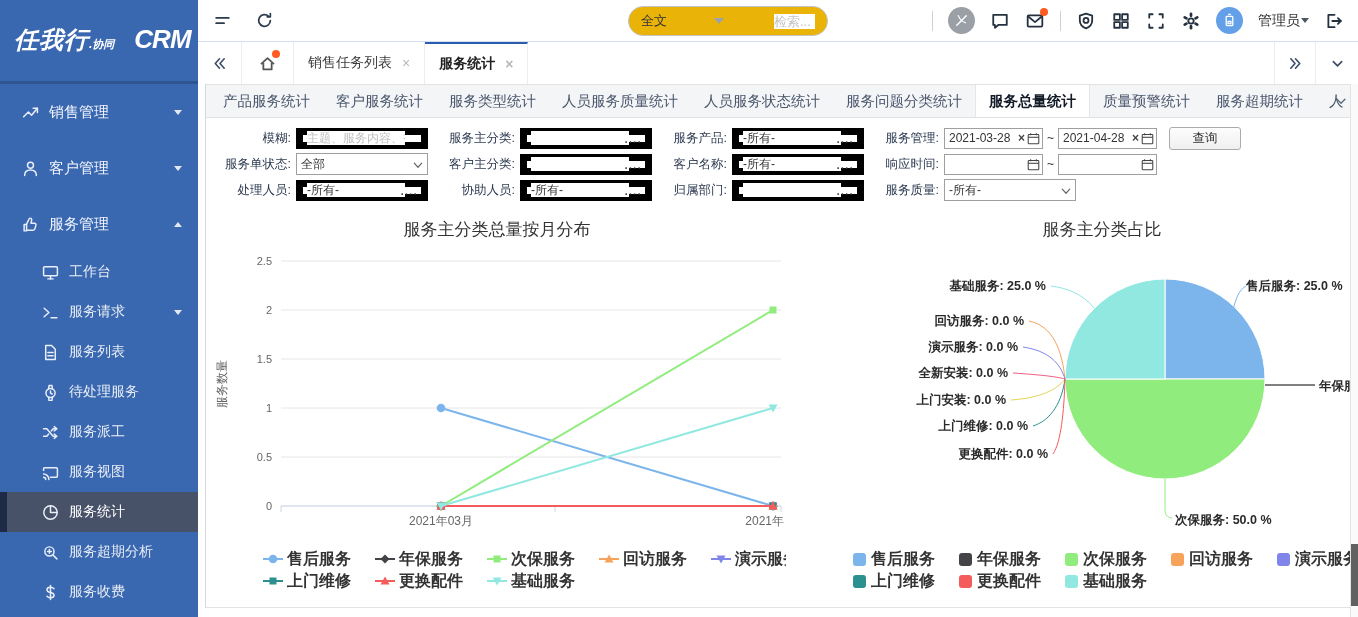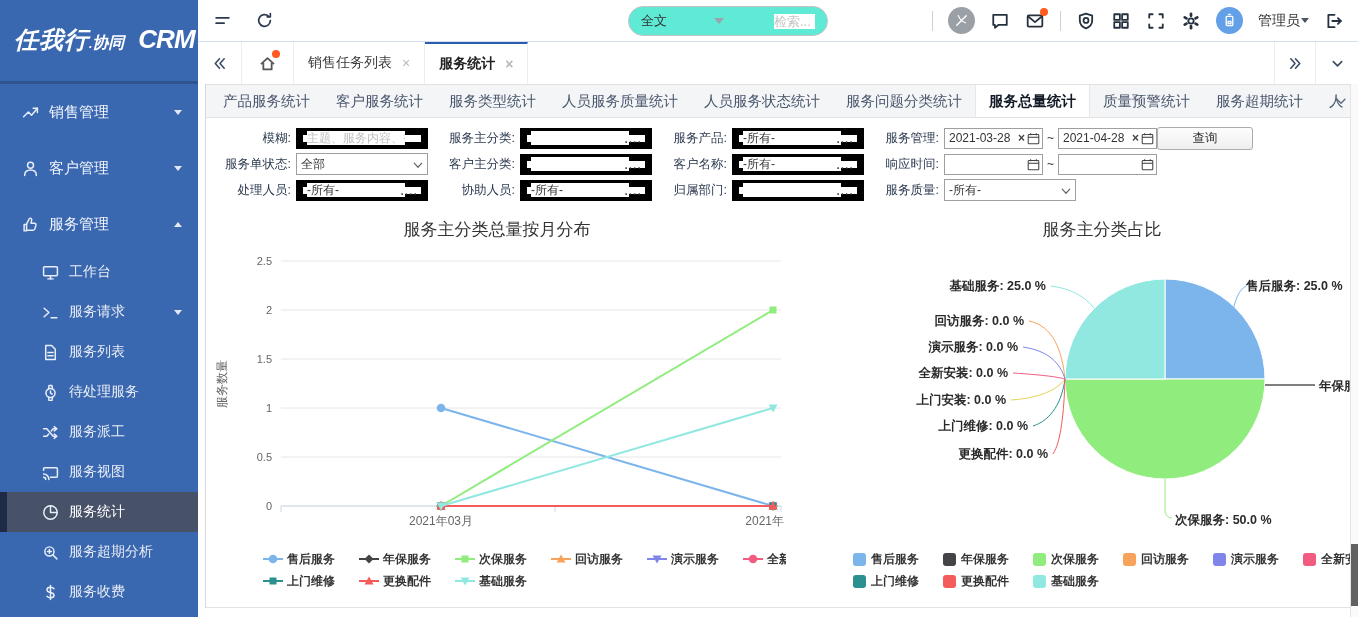--- a/index.html
+++ b/index.html
@@ -4,40 +4,40 @@
 <style>
   * { margin:0; padding:0; box-sizing:border-box; }
   html,body { width:1358px; height:617px; overflow:hidden; font-family:"Liberation Sans","DejaVu Sans",sans-serif; background:#fff; }
   .app { position:relative; width:1358px; height:617px; overflow:hidden; }
 
   
   .sidebar { position:absolute; left:0; top:0; width:198px; height:617px; background:#3a68b0; color:#fff; overflow:hidden; }
   .logo { height:84px; padding:24px 0 0 14px; border-bottom:3px solid rgba(0,0,0,.18); font-style:italic; font-weight:bold; color:#fff; white-space:nowrap; }
   .logo .b1 { font-size:24px; letter-spacing:1px; }
   .logo .b2 { font-size:12px; }
-  .logo .b3 { font-size:16px; margin-right:14px; }
+  .logo .b3 { font-size:11px; margin-right:20px; }
   .logo .b4 { font-size:26px; letter-spacing:-1px; }
   .side-item { display:flex; align-items:center; height:56px; padding:0 16px 0 22px; cursor:pointer; font-size:15px; color:#f0f4fc; }
   .side-sub { height:40px; padding-left:42px; font-size:14px; color:rgba(255,255,255,.88); }
   .side-item .sicon { width:17px; height:17px; margin-right:10px; flex:0 0 17px; }
   .side-item .sicon svg { width:17px; height:17px; stroke:#e9eefb; stroke-width:1.4; fill:none; stroke-linecap:round; stroke-linejoin:round; }
   .side-item .slabel { flex:1; white-space:nowrap; }
   .tri { width:0; height:0; border-left:4px solid transparent; border-right:4px solid transparent; }
   .tri.down { border-top:5px solid rgba(255,255,255,.85); }
   .tri.up { border-bottom:5px solid rgba(255,255,255,.85); }
   .side-sub.active { background:#475168; border-left:7px solid #1e2b47; padding-left:35px; color:#fff; }
 
   
   .main { position:absolute; left:198px; top:0; right:0; height:617px; background:#fff; }
 
   
   .topbar { position:relative; height:42px; border-bottom:1px solid #d5dff1; display:flex; align-items:center; padding:0 14px; color:#2c3a4e; }
   .tb-ic { width:20px; height:20px; margin-right:22px; cursor:pointer; display:inline-flex; align-items:center; justify-content:center; }
   .tb-ic svg { width:17px; height:17px; stroke:#2c3a4e; stroke-width:1.6; fill:none; stroke-linecap:round; stroke-linejoin:round; }
-  .searchpill { position:absolute; left:430px; top:6px; width:200px; height:30px; border:1px solid #c4c4c4; border-radius:15px; display:flex; align-items:center; padding:0 12px; background:#5eead4;gap:40px; }
+  .searchpill { position:absolute; left:430px; top:6px; width:200px; height:30px; border:1px solid #c4c4c4; border-radius:15px; display:flex; align-items:center; padding:0 12px; background:#eab308;gap:40px; }
   .searchpill .scope { font-size:13px; color:#333; margin-right:7px; cursor:pointer; }
   .searchpill .scaret { width:0; height:0; border-left:5px solid transparent; border-right:5px solid transparent; border-top:6px solid #9aa3ad; margin-right:10px; cursor:pointer; }
   .searchpill input { border:none; outline:none; flex:1; min-width:10px; font-size:13px; color:#333; }
   .searchpill input::placeholder { color:#c3c3c3; }
   .tb-right { margin-left:auto; display:flex; align-items:center; gap:15px; }
   .vdiv { width:1px; height:20px; background:#d0d0d0; }
   .circle-ic { width:27px; height:27px; border-radius:50%; background:#9aa0a6; display:flex; align-items:center; justify-content:center; cursor:pointer; }
   .circle-ic svg { width:15px; height:15px; stroke:#fff; stroke-width:1.6; fill:none; stroke-linecap:round; }
   .plain-ic { position:relative; width:20px; height:20px; cursor:pointer; display:inline-flex; align-items:center; justify-content:center; }
   .plain-ic svg { width:18px; height:18px; stroke:#26313f; stroke-width:1.6; fill:none; stroke-linecap:round; stroke-linejoin:round; }
@@ -79,33 +79,33 @@
   .fbox input { border:none; outline:none; width:100%; font-size:12px; color:#333; }
   .fbox input::placeholder { color:#bfbfbf; }
   .fbox .dots { position:absolute; right:3px; top:2px; font-size:10px; font-weight:bold; letter-spacing:1px; color:#333; cursor:pointer; }
   .fsel { position:relative; width:132px; height:22px; border:1px solid #9f9f9f; background:#fff; display:flex; align-items:center; padding:0 18px 0 4px; font-size:12px; color:#333; cursor:pointer; }
   .fsel svg { position:absolute; right:3px; top:5px; width:12px; height:12px; stroke:#666; stroke-width:1.6; fill:none; stroke-linecap:round; stroke-linejoin:round; }
   .fdate { position:relative; width:99px; height:21px; border:1px solid #9f9f9f; background:#fff; display:flex; align-items:center; padding:0 30px 0 4px; font-size:12px; color:#333; cursor:pointer; }
   .fdate .clr { position:absolute; right:17px; top:3px; font-size:12px; font-weight:bold; color:#444; line-height:1; cursor:pointer; }
   .fdate .cal { position:absolute; right:2px; top:3px; cursor:pointer; }
   .fdate .cal svg { width:13px; height:13px; stroke:#444; stroke-width:1.3; fill:none; }
   .tilde { margin:0 4px; font-size:12px; color:#333; }
-  .qbtn { margin-left:0; width:96px; height:23px; border:1px solid #ababab; border-radius:3px; background:linear-gradient(#fdfdfd,#efefef); font-size:12.5px; color:#333; cursor:pointer; text-align:center; line-height:21px; }
+  .qbtn { margin-left:12px; width:72px; height:23px; border:1px solid #ababab; border-radius:3px; background:linear-gradient(#fdfdfd,#efefef); font-size:12.5px; color:#333; cursor:pointer; text-align:center; line-height:21px; }
 
   
   .charts { position:relative; height:400px; background:#fff; border-bottom:1px solid #e3e3e3; overflow:hidden; }
   .chart-title { text-align:center; font-size:17px; color:#333; padding-top:10px; height:36px; }
   .chart-line { position:absolute; left:2px; top:0; width:578px; }
   .chart-pie { position:absolute; left:632px; top:0; width:528px; }
   .legend-row { white-space:nowrap; overflow:hidden; height:22px; display:flex; align-items:center; }
   .chart-line .legendwrap { width:578px; overflow:hidden; }
   .chart-line .legend-row { padding-left:55px; }
   .chart-pie .legendwrap { width:528px; overflow:hidden; }
   .chart-pie .legend-row { padding-left:15px; }
-  .li { display:inline-flex; align-items:center; margin-right:24px; font-size:12px; font-weight:bold; color:#333; cursor:pointer; flex:0 0 auto;font-family:Liberation Serif, serif; }
+  .li { display:inline-flex; align-items:center; margin-right:24px; font-size:16px; font-weight:bold; color:#333; cursor:pointer; flex:0 0 auto;font-family:Liberation Serif, serif; }
   .li svg { margin-right:4px; }
   .sw { width:13px; height:13px; border-radius:3px; margin-right:5px; display:inline-block; flex:0 0 13px; }
 
   
   .vscroll { position:absolute; right:0; top:84px; bottom:0; width:8px; background:#fafafa; border-left:1px solid #e4e4e4; }
   .vscroll .thumb { position:absolute; left:0; right:0; top:460px; height:62px; background:#616161; cursor:pointer; }
 
   text { font-family:"Liberation Sans","DejaVu Sans",sans-serif; }
 </style>
 </head>

